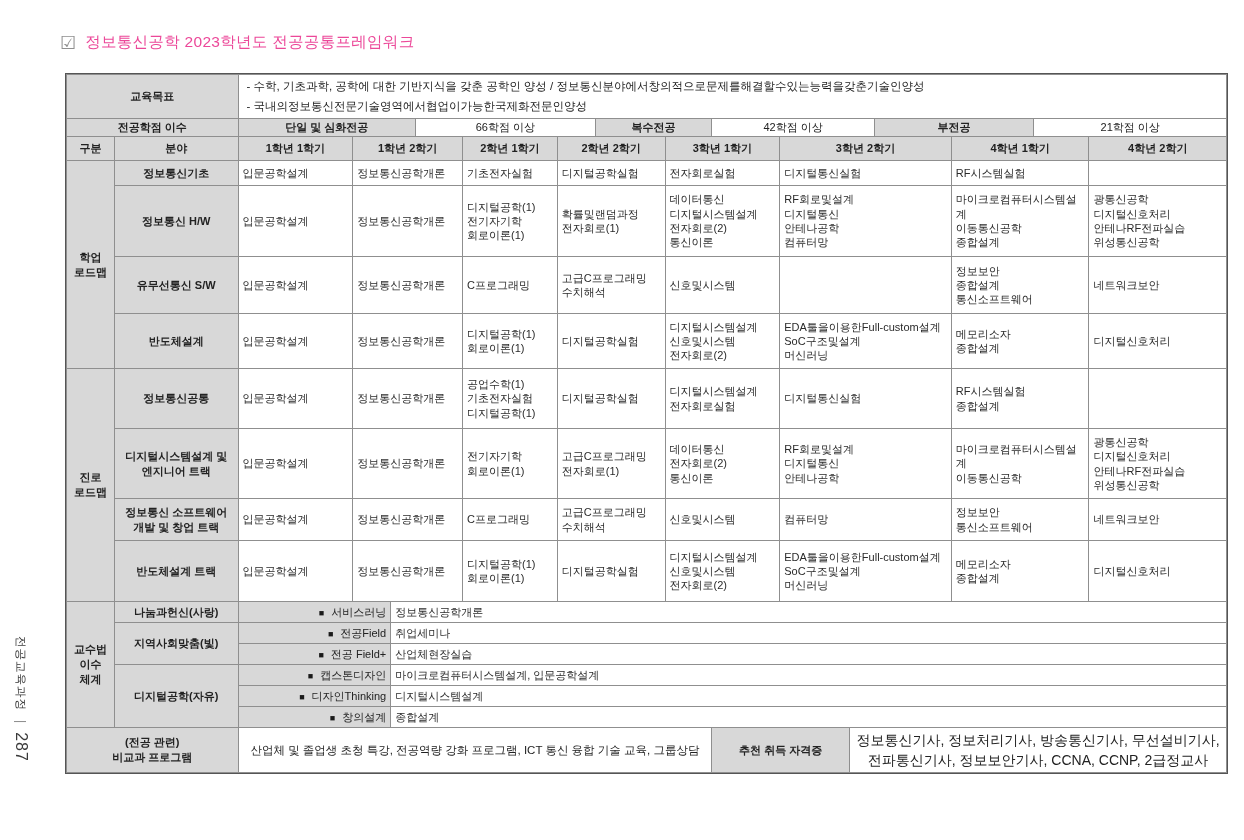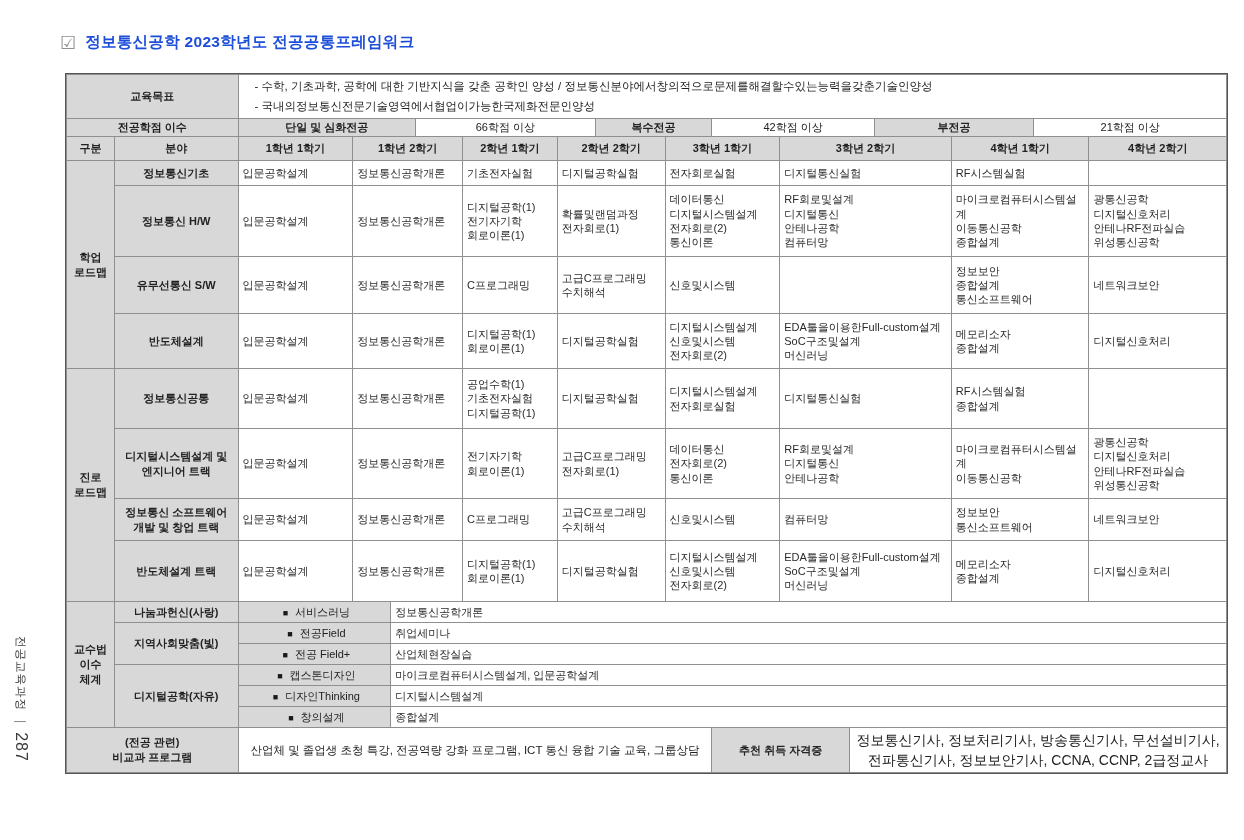--- a/index.html
+++ b/index.html
@@ -4,34 +4,34 @@
 <style>
   * { box-sizing: border-box; }
   html,body { margin:0; padding:0; }
   body {
     width:1244px; height:840px; background:#ffffff;
     font-family:"Liberation Sans", sans-serif; color:#222;
     position:relative; overflow:hidden;
   }
   .title-row { position:absolute; top:32px; left:60px; display:flex; align-items:center; gap:9px; }
   .checkbox-glyph { color:#8f8f8f; font-size:18px; line-height:1; }
-  .doc-title { font-size:15.5px; font-weight:bold; color:#1d4ed8; letter-spacing:0.3px; }
+  .doc-title { font-size:15.5px; font-weight:normal; color:#ec4899; letter-spacing:0.3px; }
 
   .frame { position:absolute; left:65px; top:73px; width:1163px; border:1.5px solid #555; background:#fff; }
   table { border-collapse:collapse; width:100%; table-layout:fixed; }
   table + table { margin-top:-1px; }
   td { border:1px solid #8f8f8f; font-size:11px; padding:1px 4px; vertical-align:middle; overflow:hidden; }
   .gray  { background:#d8d8d8; font-weight:bold; text-align:center; }
   .vert  { white-space:pre-line; line-height:1.35; }
   .course{ white-space:pre-line; text-align:left; line-height:1.3; color:#2a2a2a; }
   .center{ text-align:center; }
-  .goals-cell { text-align:left; line-height:1.7; padding-left:16px; font-size:11.5px; }
+  .goals-cell { text-align:left; line-height:1.7; padding-left:8px; font-size:11.5px; }
   .liberal-cell { text-align:center; font-size:11.5px; }
   .field { white-space:pre-line; line-height:1.3; }
-  .method-cell { background:#d8d8d8; font-weight:normal; text-align:center; padding-left:8px; }
+  .method-cell { background:#d8d8d8; font-weight:normal; text-align:right; padding-left:8px; }
   .method-cell .sq { font-size:9px; margin-right:7px; color:#1a1a1a; }
   .prog-cell { text-align:center; font-size:11.5px; }
   .lic-cell { text-align:center; white-space:pre-line; line-height:1.45; font-size:14px; }
 
   .rA1 td{ height:44px; } .rA2 td{ height:15px; } .rA3 td{ height:23px; }
   .rh  td{ height:24px; }
   .rb1 td{ height:25px; } .rb2 td{ height:71px; } .rb3 td{ height:57px; } .rb4 td{ height:55px; }
   .rb5 td{ height:60px; } .rb6 td{ height:70px; } .rb7 td{ height:42px; } .rb8 td{ height:61px; }
   .rp  td{ height:21px; }
   .rD  td{ height:45px; }

